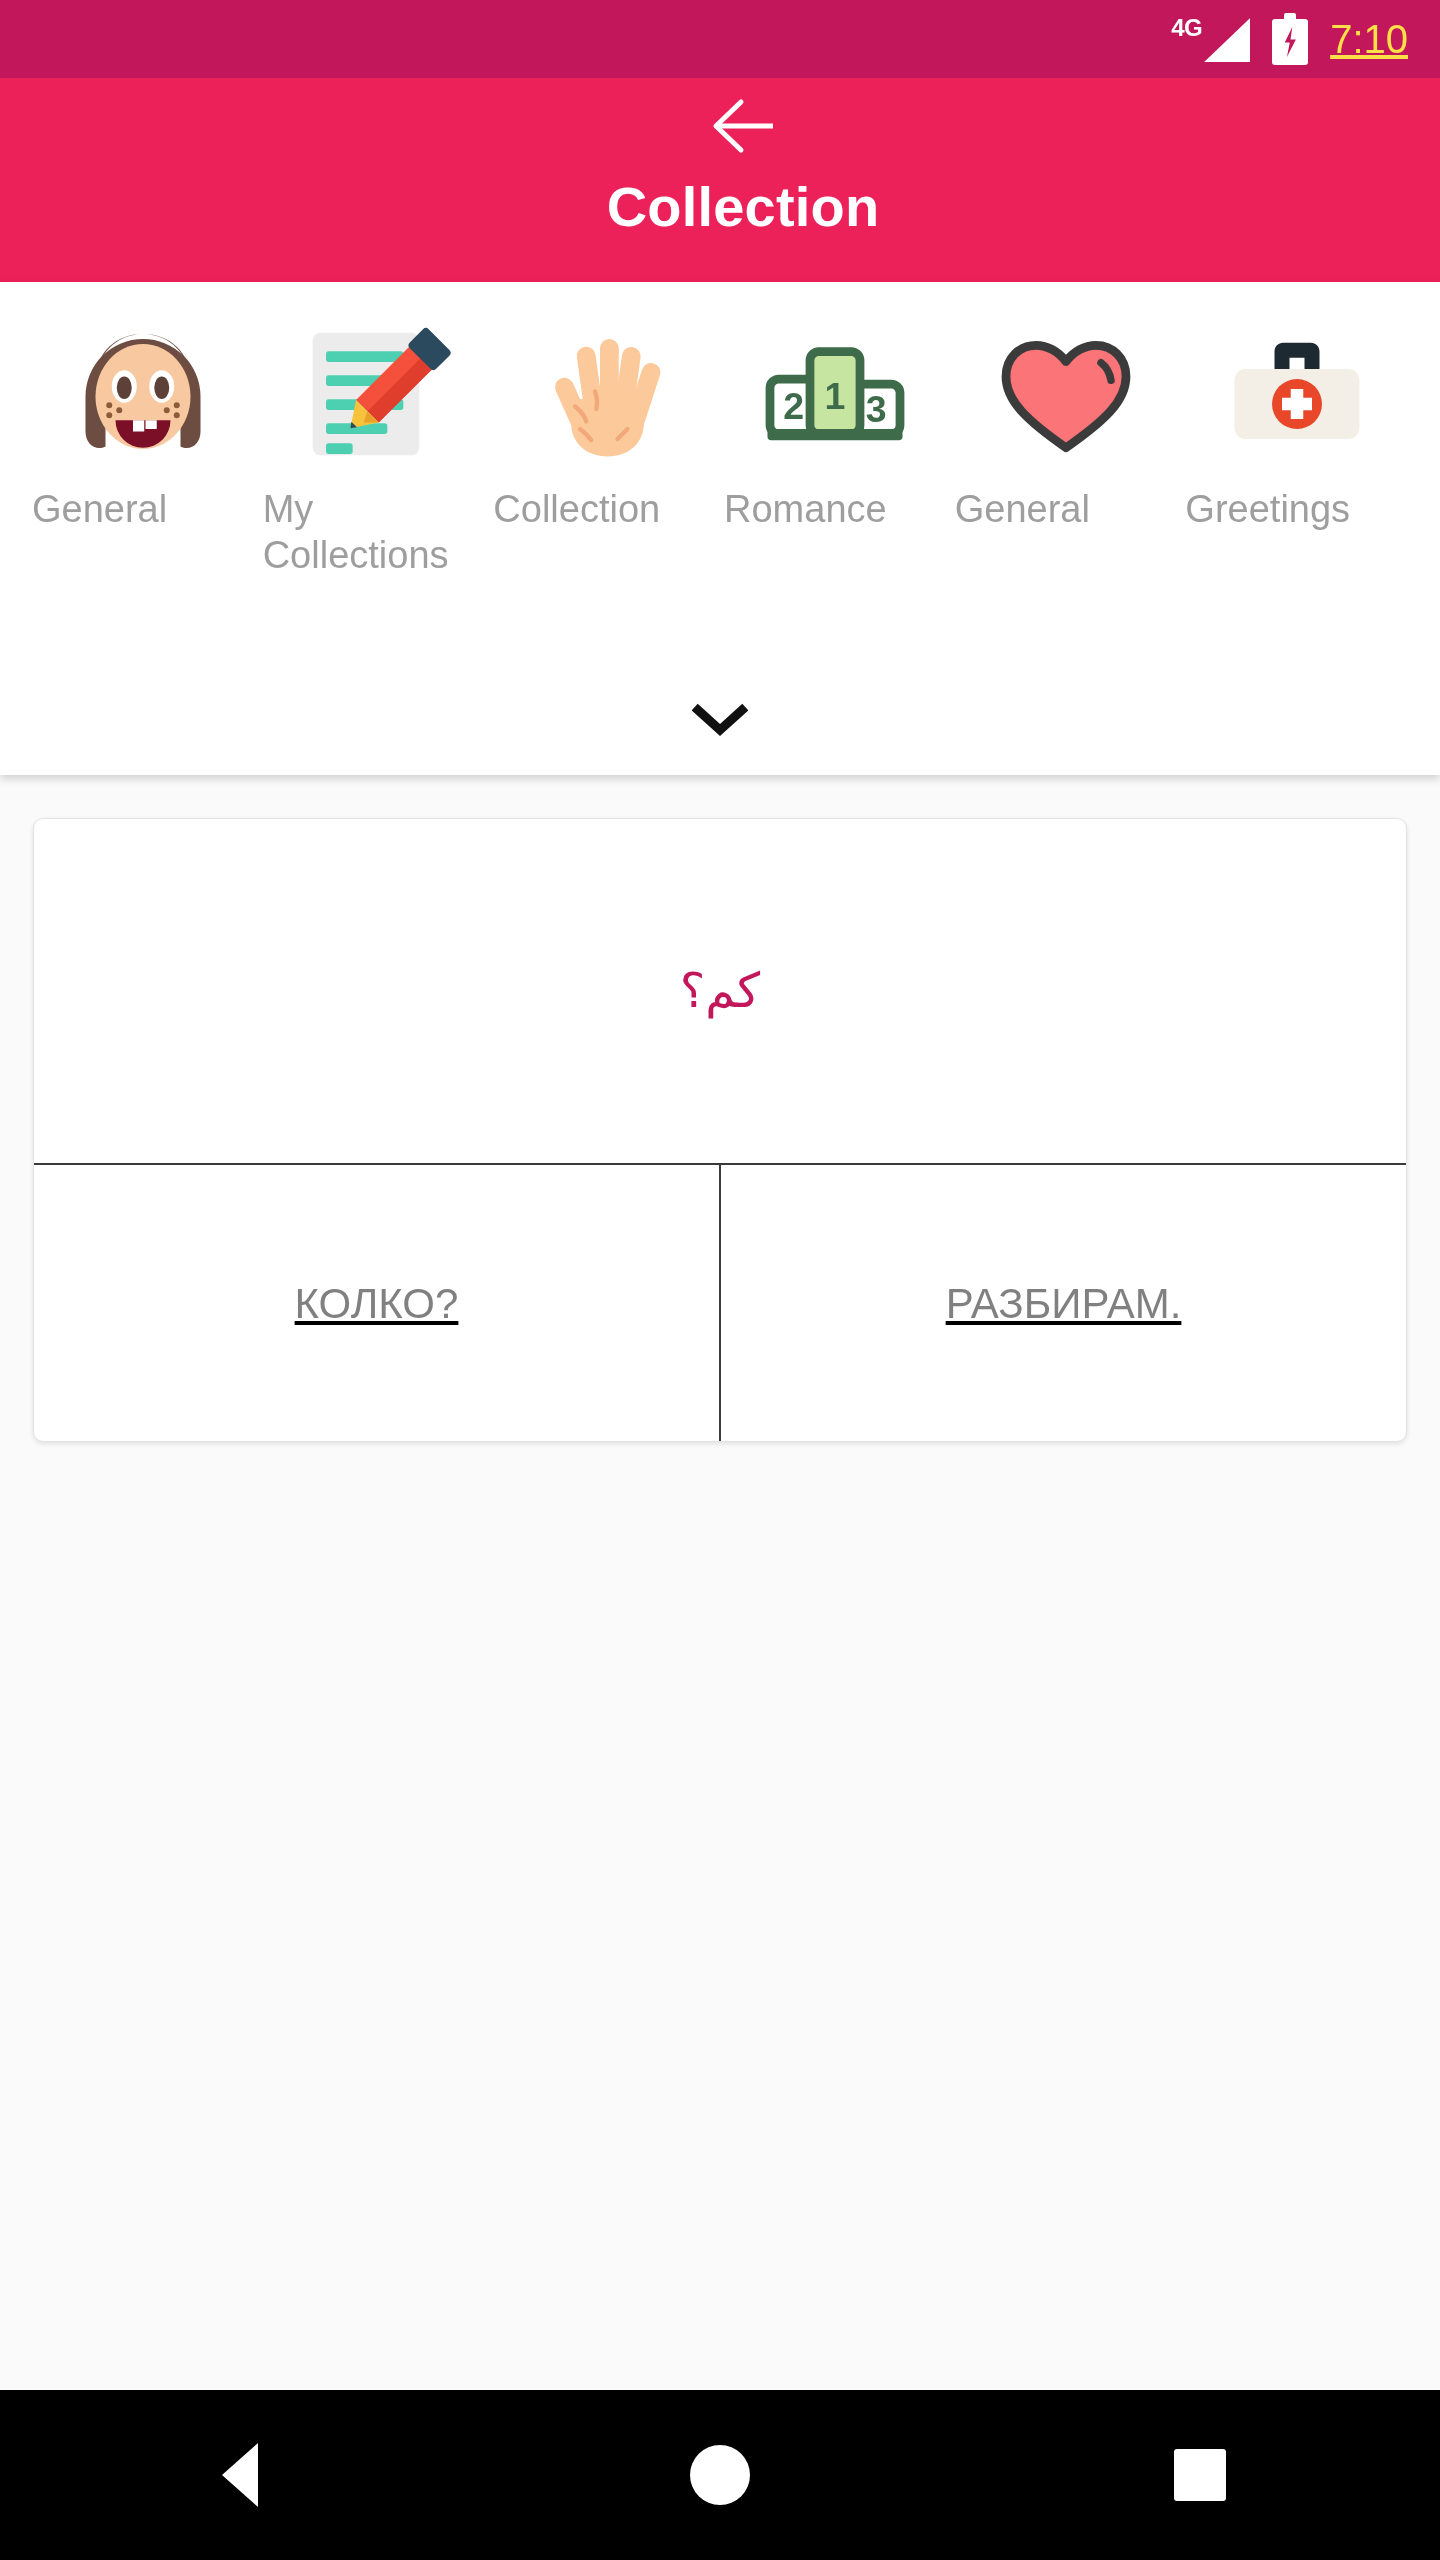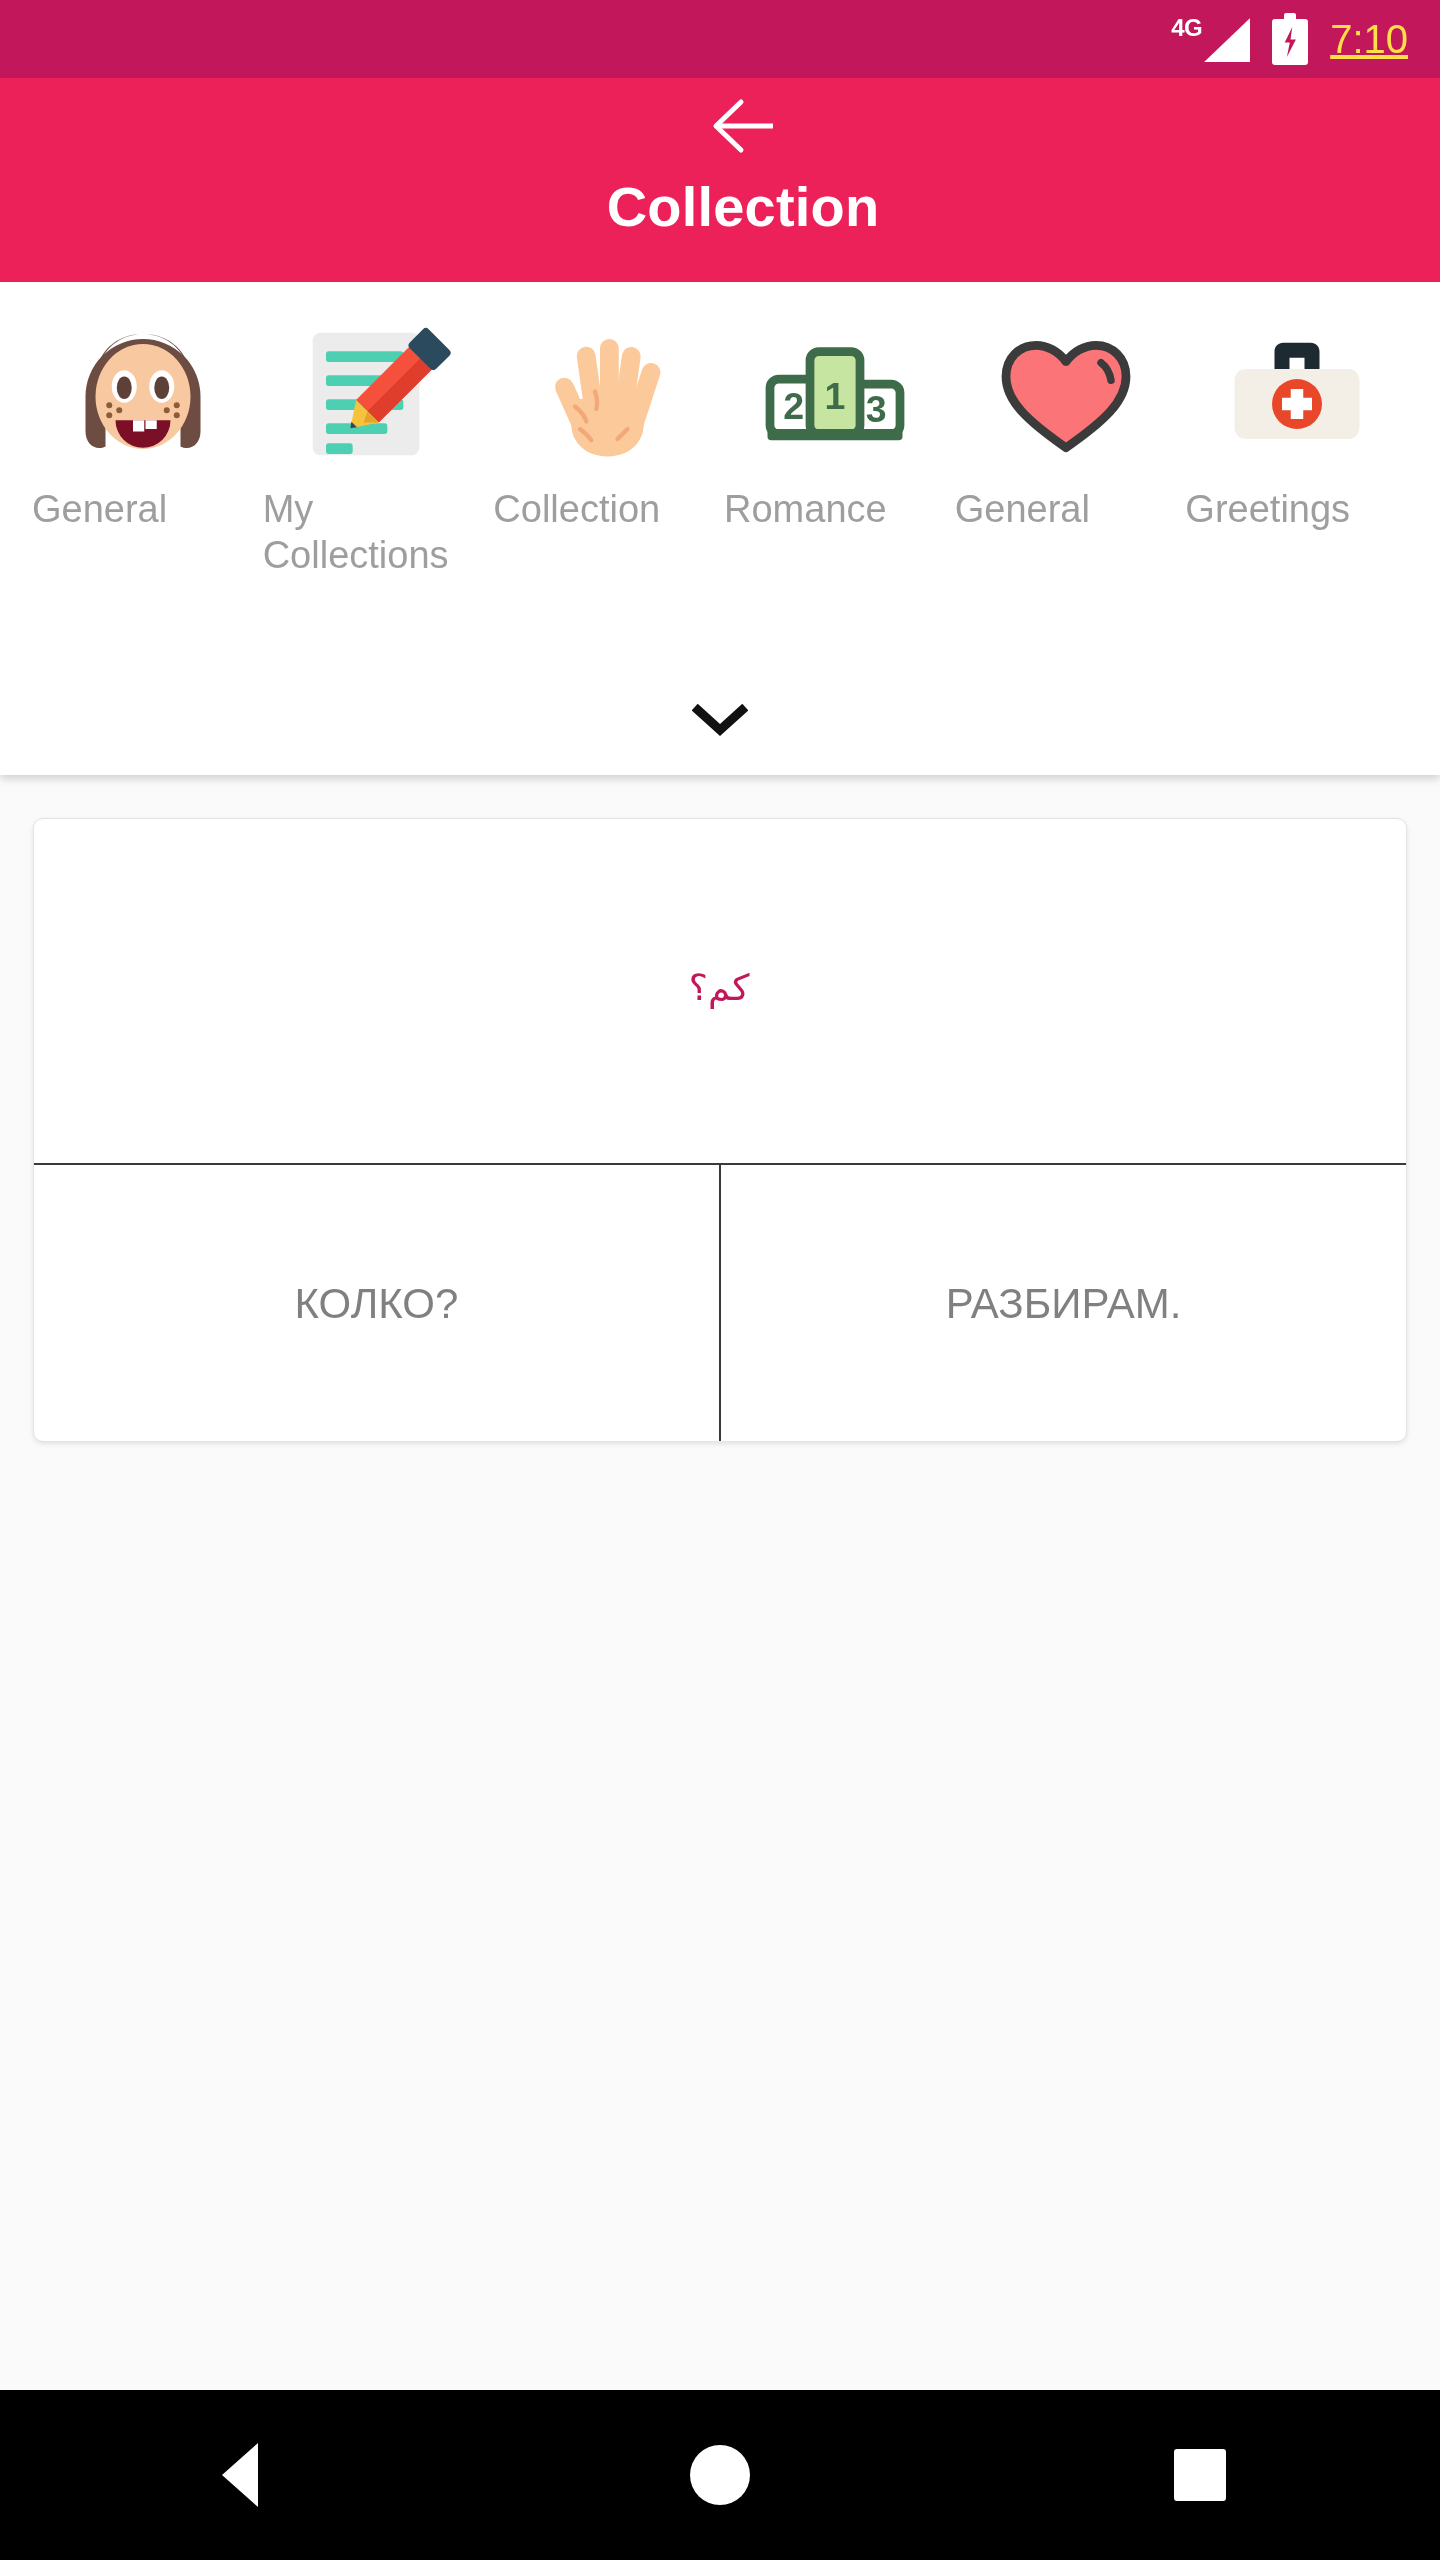--- a/index.html
+++ b/index.html
@@ -105,34 +105,34 @@
     border-radius:10px;
     box-shadow:0 2px 5px rgba(0,0,0,0.10);
     overflow:hidden;
     z-index:1;
   }
   .card-top{
     position:absolute; left:0; top:0; width:100%; height:344px;
     display:flex; align-items:center; justify-content:center;
   }
   .src-text{
-    color:#C2185B; font-size:36px; direction:rtl;
-    font-family:Liberation Mono, monospace; line-height:1.2;
+    color:#C2185B; font-size:48px; direction:rtl;
+    font-family:Liberation Sans, sans-serif; line-height:1.2;
   }
   .card-divider-h{
     position:absolute; left:0; top:344px; width:100%; height:2px;
     background:#3a3a3a;
   }
   .card-bottom{
     position:absolute; left:0; top:346px; width:100%; height:278px;
     display:flex;
   }
   .card-cell{
     flex:1 1 0; display:flex; align-items:center; justify-content:center;
-    cursor:pointer; padding:0 32px;
+    cursor:pointer; padding:0 32px;text-decoration:underline;
   }
   .card-divider-v{
     width:2px; background:#3a3a3a; align-self:stretch;
   }
   .cell-text{
     color:#808080; font-size:42px; text-align:center; line-height:1.2;
   }
 
   
   .navbar{

